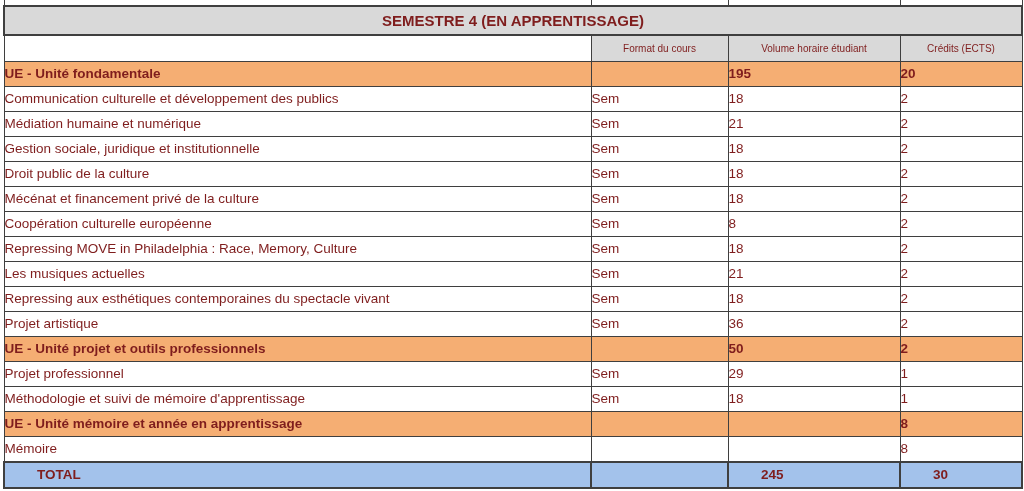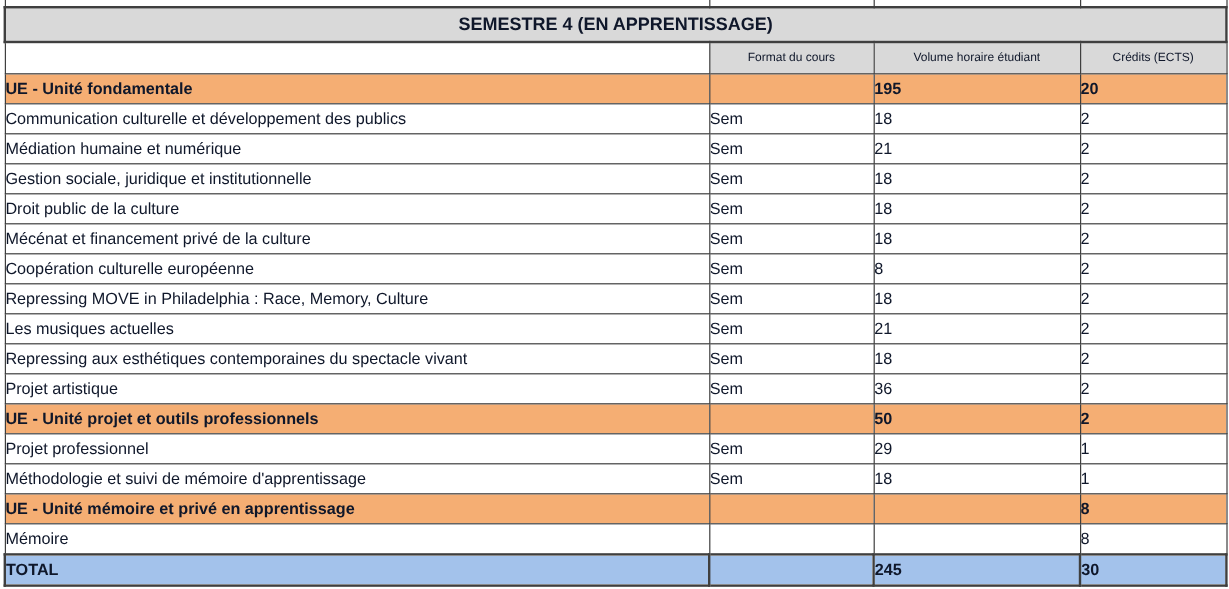--- a/index.html
+++ b/index.html
@@ -3,21 +3,21 @@
 <meta charset="utf-8">
 <style>
   html, body { margin: 0; padding: 0; background: #ffffff; }
   .sheet {
     position: relative;
     width: 1024px;
     height: 491px;
     background: #ffffff;
     overflow: hidden;
     font-family: "Liberation Sans", sans-serif;
-    color: #0f172a;
+    color: #7f1d1d;
   }
   table.sem {
     position: absolute;
     left: 3px;
     top: -5px;              
     width: 1018px;
     border-collapse: collapse;
     table-layout: fixed;
   }
   table.sem td {
@@ -50,21 +50,21 @@
     text-align: center;
     font-size: 10px;
   }
   tr.header-row td.blank { background: #ffffff; }
 
   tr.data-row td { height: 24px; background: #ffffff; }
   td.c-name { text-align: left; padding-left: 5px; margin-top: 32px; }
   td.c-fmt, td.c-vol, td.c-cred { text-align: left; }
 
   tr.ue td { background: #f5ae73; font-weight: bold; }
-  tr.total td { background: #a3c2eb; font-weight: bold; border-width: 2px; }
+  tr.total td { background: #a3c2eb; font-weight: bold; border-width: 2px; padding-left: 32px; }
 </style>
 </head>
 <body>
 
 <div class="sheet">
   <table class="sem">
     <colgroup>
         <col class="c1">
         <col class="c2">
         <col class="c3">
@@ -168,21 +168,21 @@
       <td class="c-vol">29</td>
       <td class="c-cred">1</td>
     </tr>
     <tr class="data-row">
       <td class="c-name">Méthodologie et suivi de mémoire d'apprentissage</td>
       <td class="c-fmt">Sem</td>
       <td class="c-vol">18</td>
       <td class="c-cred">1</td>
     </tr>
     <tr class="data-row ue">
-      <td class="c-name">UE - Unité mémoire et privé en apprentissage</td>
+      <td class="c-name">UE - Unité mémoire et année en apprentissage</td>
       <td class="c-fmt"></td>
       <td class="c-vol"></td>
       <td class="c-cred">8</td>
     </tr>
     <tr class="data-row">
       <td class="c-name">Mémoire</td>
       <td class="c-fmt"></td>
       <td class="c-vol"></td>
       <td class="c-cred">8</td>
     </tr>

